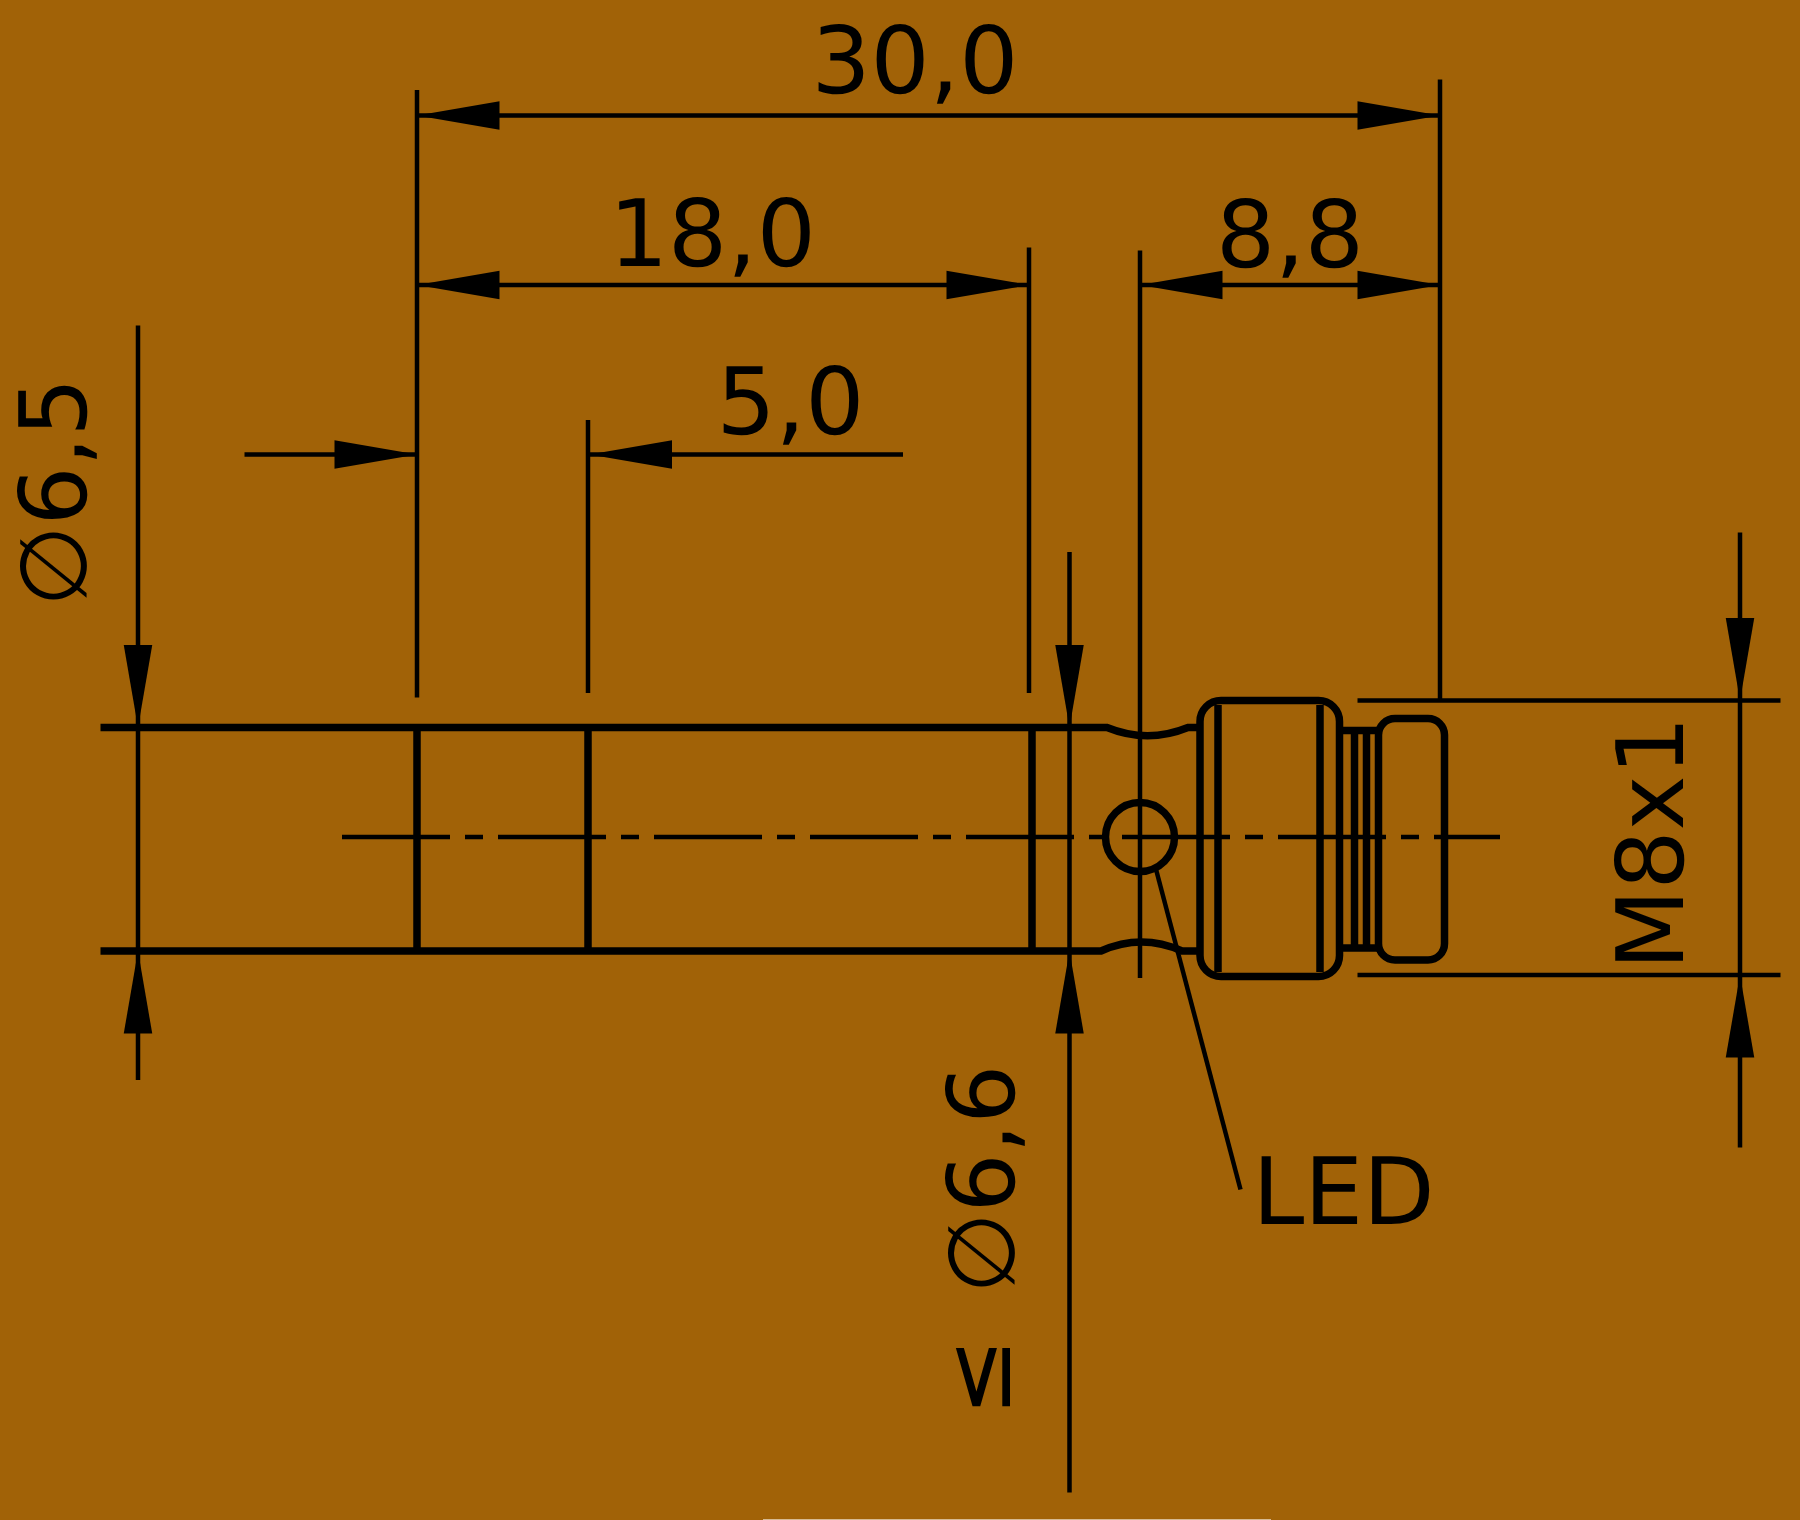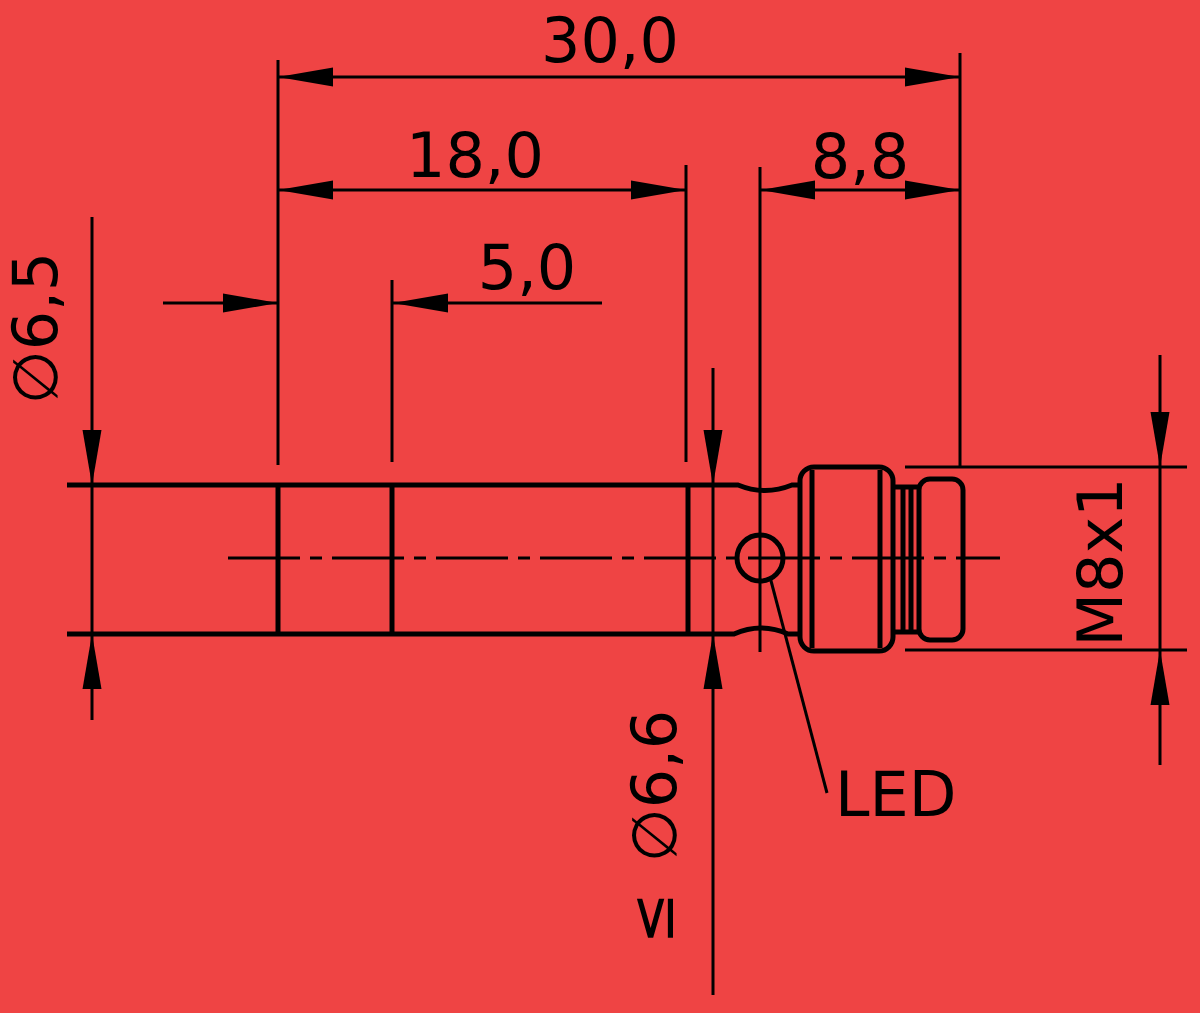--- a/index.html
+++ b/index.html
@@ -7,21 +7,21 @@
     padding: 0;
     background: #ffffff;
     width: 1200px;
     height: 1013px;
     overflow: hidden;
   }
   .drawing-wrap {
     position: relative;
     width: 1200px;
     height: 1013px;
-    background: #ef4444;
+    background: #a16207;
   }
   svg {
     display: block;
     font-family: "DejaVu Sans", "Liberation Sans", sans-serif;
   }
   .objline {
     stroke: #000000;
     stroke-width: 5;
     fill: none;
     stroke-linecap: butt;

